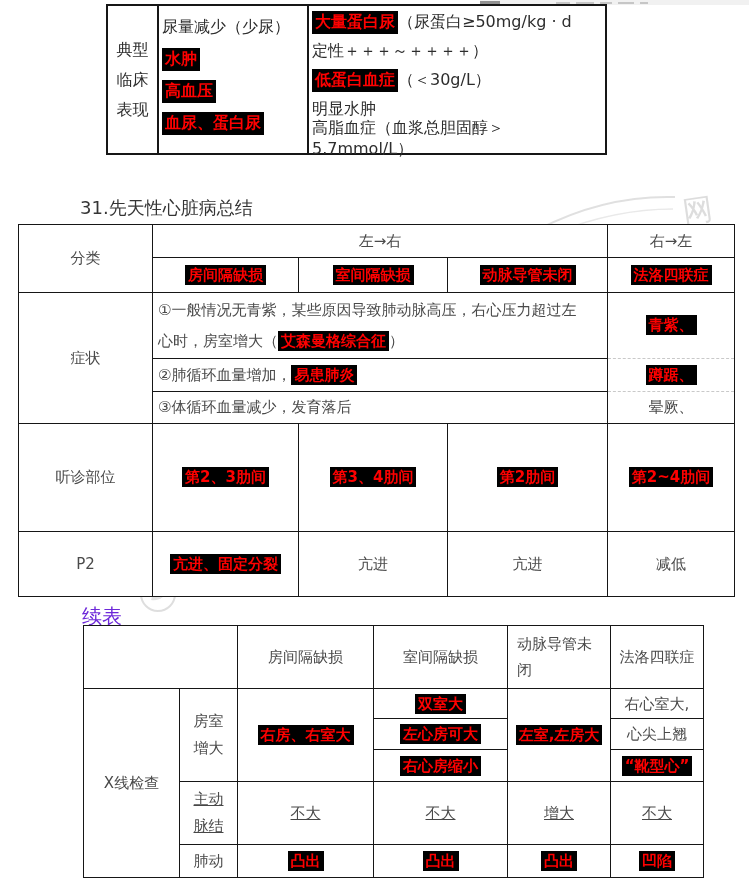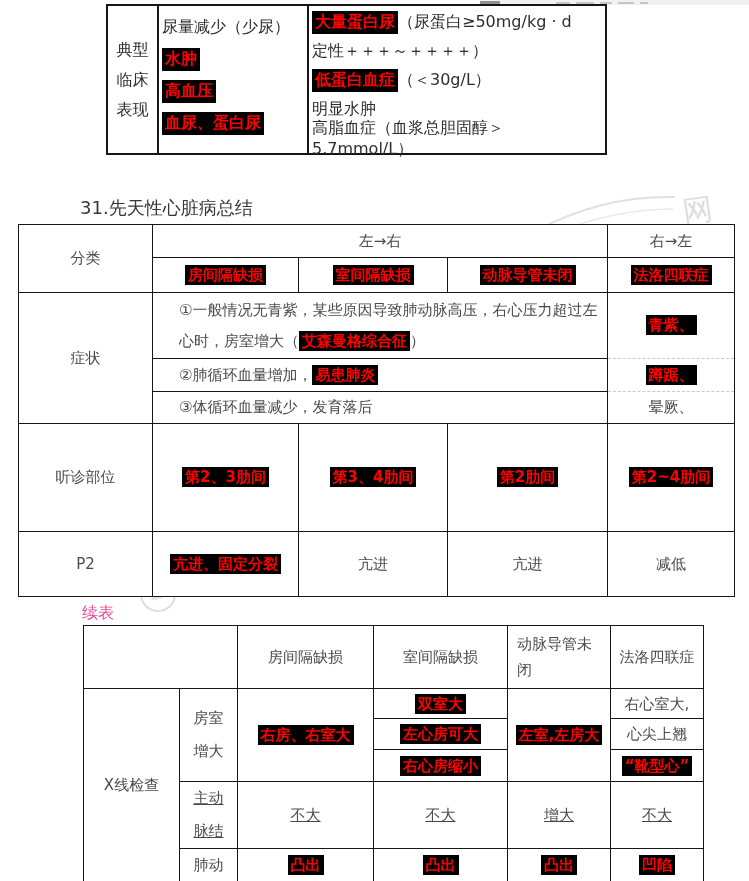--- a/index.html
+++ b/index.html
@@ -35,31 +35,31 @@
   .t1 td { border-width: 2px; font-size: 16px; color: #2d2d2d; }
   .t1 .cell-left { text-align: left; padding-left: 3px; }
   .t1 .lines-cell { vertical-align: top; text-align: left; padding: 5px 2px 0 3px; }
   .t1 .ln { height: 32px; display: flex; align-items: center; }
   .t1 .ln5 { height: 29px; }
   .t1 .rowlabel { width: 34px; margin: 0 auto; line-height: 30px; text-align: center; font-family: Liberation Serif, serif; }
   
   .t2 td { color: #4a4a4a; }
   .t2 .sym {
     text-align: left;
-    padding-left: 26px;
+    padding-left: 5px;
     white-space: nowrap;
     line-height: 31px;
     overflow: hidden;
   }
   .t2 .dash-b { border-bottom: 1px dashed #c9c9c9; }
   .t2 .dash-t { border-top: 1px dashed #c9c9c9; }
   
   .t3 td { line-height: 26px; }
   .t3 .hdr { padding: 0 7px; }
-  .t3 .twoline { width: 32px; margin: 0 auto; line-height: 33px; }
+  .t3 .twoline { width: 32px; margin: 0 auto; line-height: 27px; }
   
   .strip { background: #f1f1f1; }
   .dash { position: absolute; background: #c6c6c6; }
   .wm { opacity: 0.75; pointer-events: none; }
 </style>
 </head>
 <body>
 
 <div class="page">
 
@@ -183,21 +183,21 @@
     <tr style="height:65px;">
       <td>P2</td>
       <td><span class="hl">亢进、固定分裂</span></td>
       <td>亢进</td>
       <td>亢进</td>
       <td>减低</td>
     </tr>
   </tbody>
     </table>
 
-  <div class="abs" style="left:82px; top:603px; font-size:16px; color:#ec4899;">续表</div>
+  <div class="abs" style="left:82px; top:603px; font-size:20px; color:#6d28d9;">续表</div>
 
   <table class="t3 abs" style="left:83px; top:625px; width:620px;">
     <colgroup>
       <col style="width:96px">
         <col style="width:58px">
         <col style="width:136px">
         <col style="width:134px">
         <col style="width:103px">
         <col style="width:93px">
     </colgroup>

